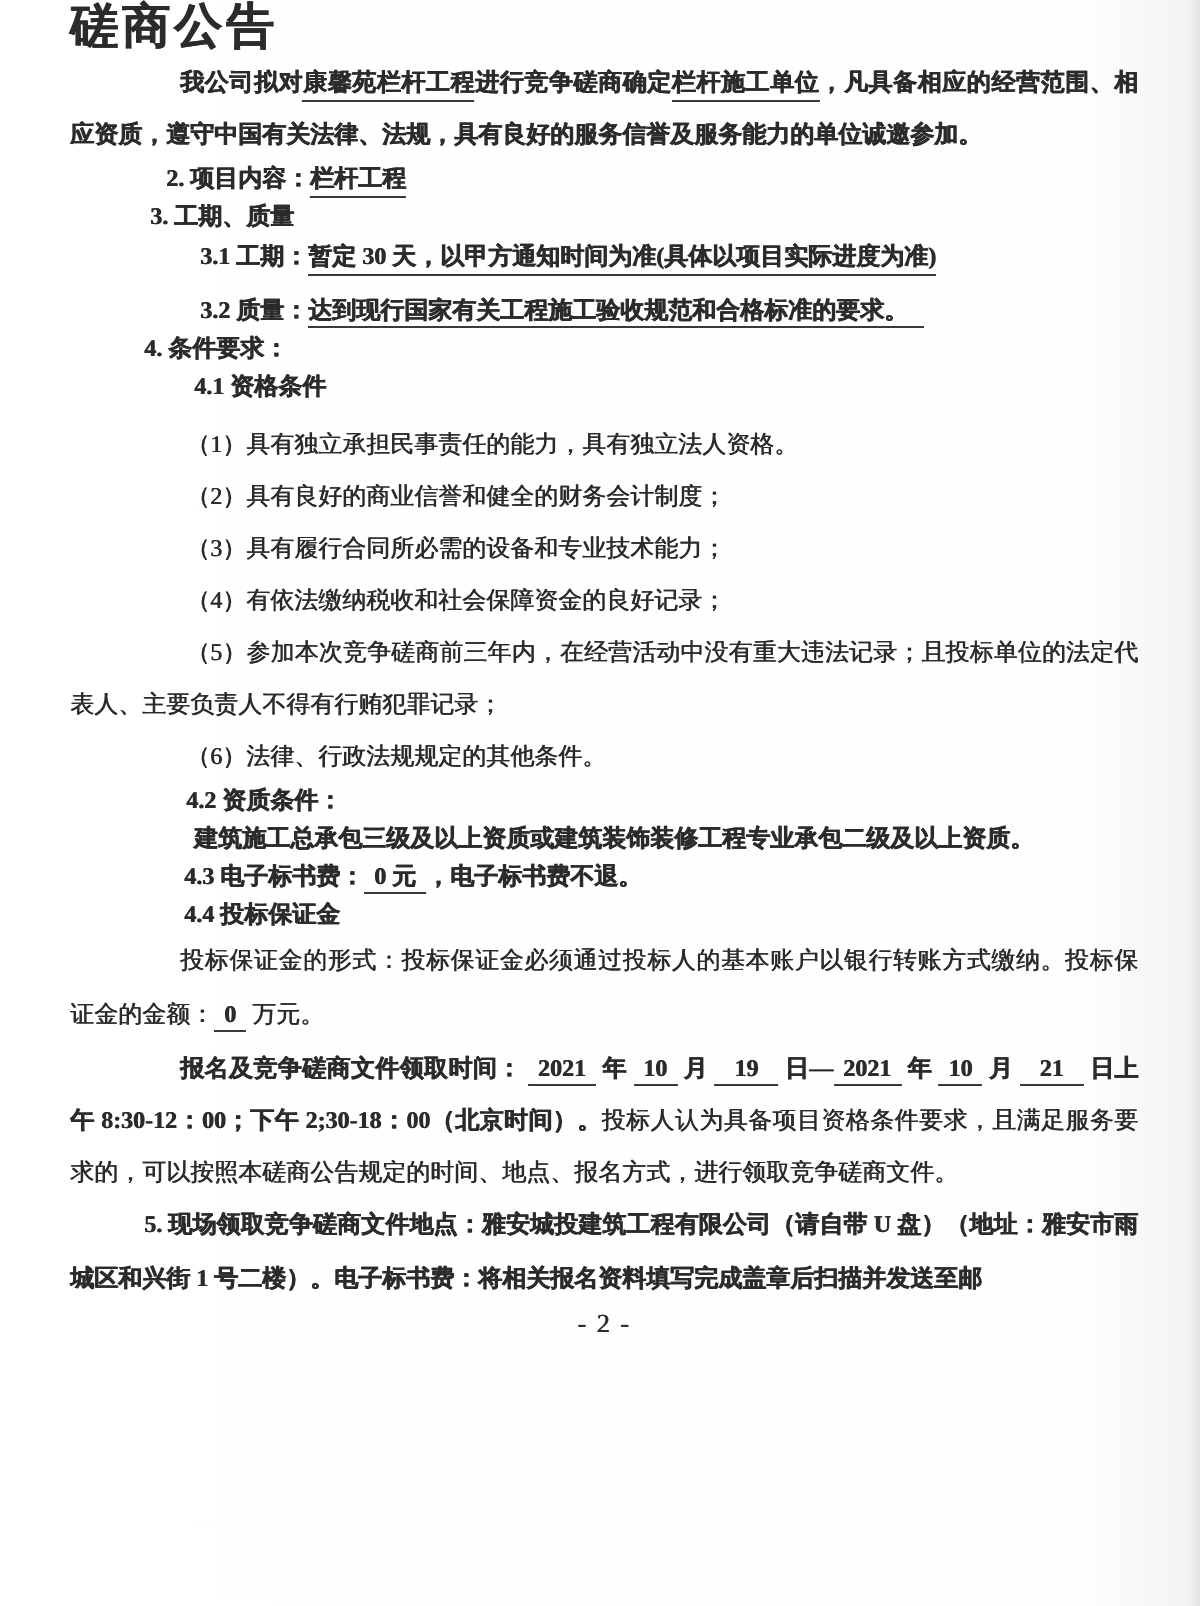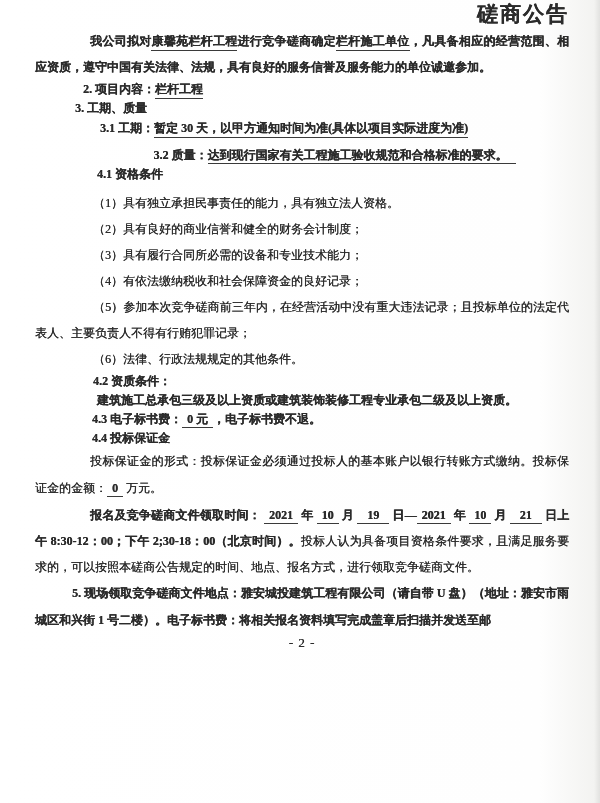--- a/index.html
+++ b/index.html
@@ -17,28 +17,28 @@
   }
   .page p, .page h1 { margin:0; }
   b,.b { font-weight:bold; }
   
   .uv { font-weight:bold; border-bottom:1px solid #3a3a3a; padding-bottom:2px; }
   .uv2 { font-weight:bold; border-bottom:1px solid #3a3a3a; padding-bottom:1px; padding-right:8px; }
   
   .blank { font-weight:bold; border-bottom:1px solid #3a3a3a; padding:0 5px 1px; }
   .blank.wide { padding:0 10px 1px;margin-top:38px; }
 
-  .title { margin-top:34px; font-size:21px; line-height:28px; text-align:right; letter-spacing:2px; font-weight:bold; }
+  .title { margin-top:34px; font-size:24px; line-height:28px; text-align:left; letter-spacing:2px; font-weight:bold; }
 
   .intro { margin-top:18px; line-height:26px; text-indent:55px; text-align:justify; font-weight:bold; }
 
   .pair { margin-top:2px; line-height:19px; padding-left:48px; font-weight:bold; }
   .h3   { margin-top:4px; line-height:19px; padding-left:40px; font-weight:bold; }
   .sub3 { margin-top:8px; line-height:20px; padding-left:65px; }
-  .sub3 + .sub3 { margin-top:7px;text-align:center; }
+  .sub3 + .sub3 { margin-top:7px; }
   .sub3 .lbl { font-weight:bold; }
   .h4   { margin-top:3px; line-height:19px; padding-left:37px; font-weight:bold; }
   .h41  { margin-top:9px; line-height:19px; padding-left:62px; font-weight:bold; }
 
   .cond { line-height:26px; text-indent:58px; text-align:justify; }
   .cond.first { margin-top:6px; }
 
   .h42  { line-height:19px; padding-left:58px; font-weight:bold; }
   .boldline { margin-top:7px; line-height:19px; padding-left:62px; font-weight:bold; }
   .s43  { line-height:19px; padding-left:57px; font-weight:bold; }
@@ -59,20 +59,21 @@
 
   <p class="intro"><span>我公司拟对</span><span class="uv">康馨苑栏杆工程</span><span>进行竞争磋商确定</span><span class="uv">栏杆施工单位</span><span>，凡具备相应的经营范围、相应资质，遵守中国有关法律、法规，具有良好的服务信誉及服务能力的单位诚邀参加。</span></p>
 
   <p class="pair"><span>2. 项目内容：</span><span class="uv">栏杆工程</span></p>
 
   <p class="h3">3. 工期、质量</p>
 
   <p class="sub3"><span class="lbl">3.1 工期：</span><span class="uv">暂定 30 天，以甲方通知时间为准(具体以项目实际进度为准)</span></p>
   <p class="sub3"><span class="lbl">3.2 质量：</span><span class="uv2">达到现行国家有关工程施工验收规范和合格标准的要求。</span></p>
 
+  <p class="h4">4. 条件要求：</p>
   <p class="h41">4.1 资格条件</p>
 
   <p class="cond first">（1）具有独立承担民事责任的能力，具有独立法人资格。</p>
   <p class="cond">（2）具有良好的商业信誉和健全的财务会计制度；</p>
   <p class="cond">（3）具有履行合同所必需的设备和专业技术能力；</p>
   <p class="cond">（4）有依法缴纳税收和社会保障资金的良好记录；</p>
   <p class="cond">（5）参加本次竞争磋商前三年内，在经营活动中没有重大违法记录；且投标单位的法定代表人、主要负责人不得有行贿犯罪记录；</p>
   <p class="cond">（6）法律、行政法规规定的其他条件。</p>
 
   <p class="h42">4.2 资质条件：</p>

